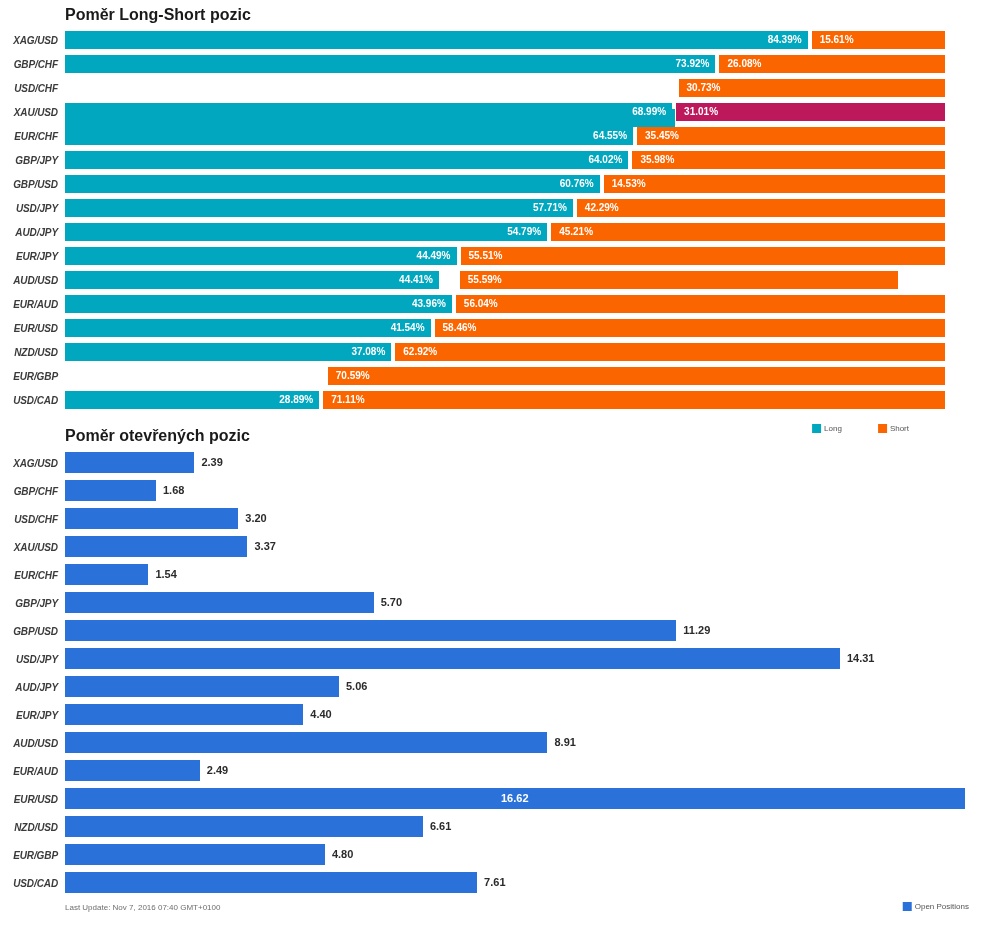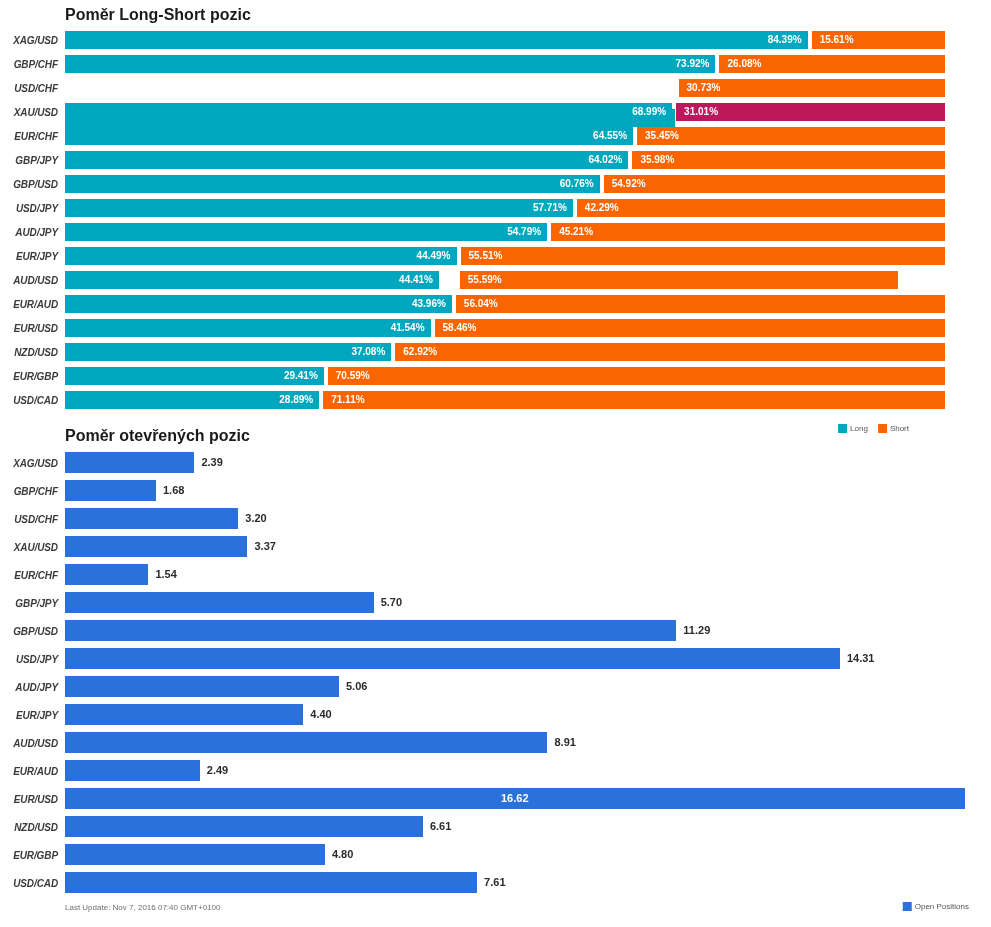--- a/index.html
+++ b/index.html
@@ -109,21 +109,21 @@
   
   .legend {
     position: absolute;
     display: flex;
     align-items: center;
     gap: 4px;
     font-size: 8px;
     color: #555;
     white-space: nowrap;
   }
-  .legend-item { display: flex; align-items: flex-start; gap: 3px; margin-right: 6px; }
+  .legend-item { display: flex; align-items: flex-start; gap: 3px; margin-right: 6px; margin-left: 26px; }
   .legend-swatch { display: inline-block; width: 9px; height: 9px; }
 
   #legend-ls { left: 915px; top: 424px; transform: translateX(-100%); }
   #legend-op { left: 975px; top: 902px; transform: translateX(-100%); }
 
   
   #last-update {
     position: absolute;
     left: 65px;
     top: 903px;
@@ -193,21 +193,21 @@
           <div class="seg seg-short" style="left: 632.376px; width: 312.624px; background: rgb(251, 101, 0); padding-left: 44px;">
             <span class="seg-value">35.98%</span>
           </div>
         </div>
         <div class="row ls-row" style="top: 175px;">
           <div class="cat-label">GBP/USD</div>
           <div class="seg seg-long" style="left: 65px; width: 534.688px; background: rgb(0, 167, 190);">
             <span class="seg-value">60.76%</span>
           </div>
           <div class="seg seg-short" style="left: 603.688px; width: 341.312px; background: rgb(251, 101, 0);">
-            <span class="seg-value">54.92%</span>
+            <span class="seg-value">14.53%</span>
           </div>
         </div>
         <div class="row ls-row" style="top: 199px;">
           <div class="cat-label">USD/JPY</div>
           <div class="seg seg-long" style="left: 65px; width: 507.848px; background: rgb(0, 167, 190);">
             <span class="seg-value">57.71%</span>
           </div>
           <div class="seg seg-short" style="left: 576.848px; width: 368.152px; background: rgb(251, 101, 0);">
             <span class="seg-value">42.29%</span>
           </div>
@@ -261,23 +261,20 @@
           <div class="cat-label">NZD/USD</div>
           <div class="seg seg-long" style="left: 65px; width: 326.304px; background: rgb(0, 167, 190);">
             <span class="seg-value">37.08%</span>
           </div>
           <div class="seg seg-short" style="left: 395.304px; width: 549.696px; background: rgb(251, 101, 0);">
             <span class="seg-value">62.92%</span>
           </div>
         </div>
         <div class="row ls-row" style="top: 367px;">
           <div class="cat-label">EUR/GBP</div>
-          <div class="seg seg-long" style="left: 65px; width: 258.808px; background: rgb(0, 167, 190);">
-            <span class="seg-value">29.41%</span>
-          </div>
           <div class="seg seg-short" style="left: 327.808px; width: 617.192px; background: rgb(251, 101, 0);">
             <span class="seg-value">70.59%</span>
           </div>
         </div>
         <div class="row ls-row" style="top: 391px;">
           <div class="cat-label">USD/CAD</div>
           <div class="seg seg-long" style="left: 65px; width: 254.232px; background: rgb(0, 167, 190);">
             <span class="seg-value">28.89%</span>
           </div>
           <div class="seg seg-short" style="left: 323.232px; width: 621.768px; background: rgb(251, 101, 0);">

